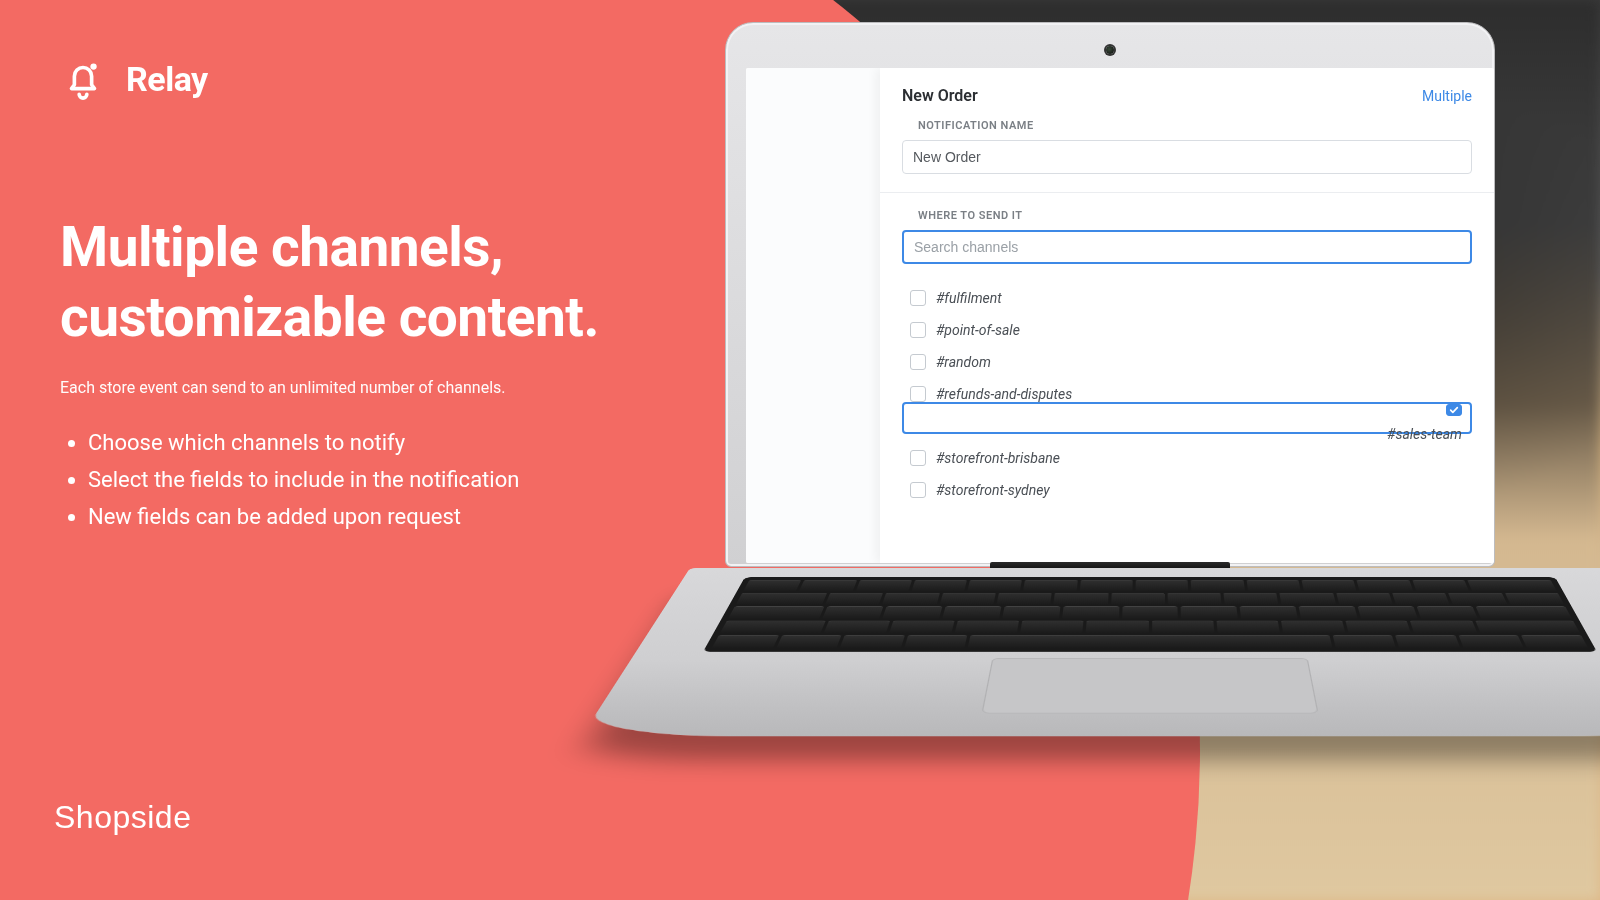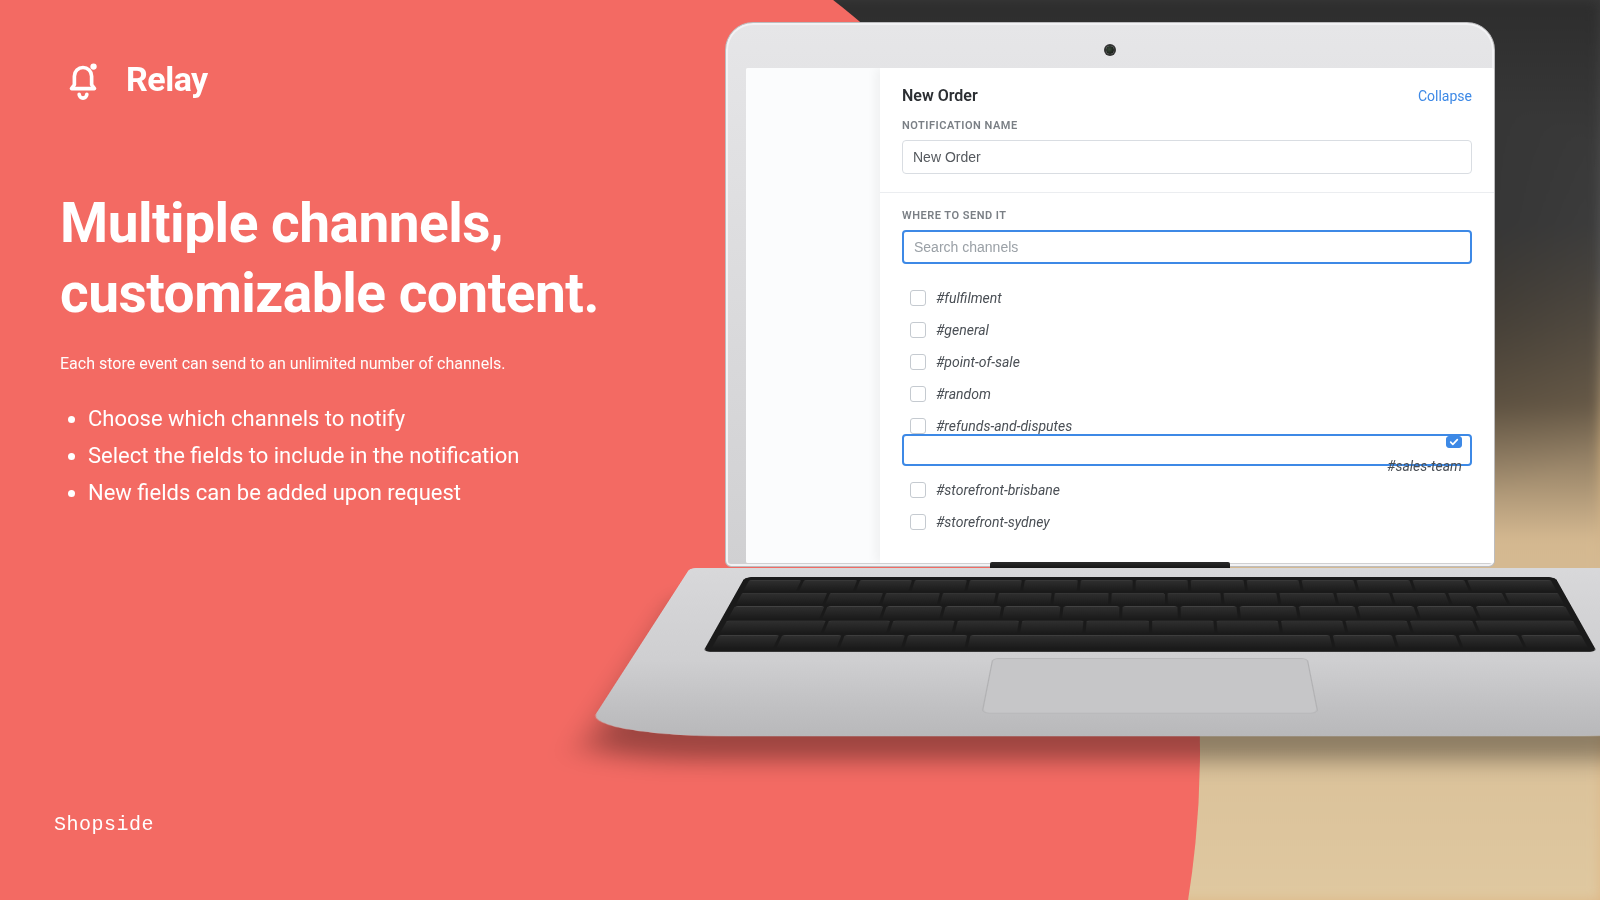--- a/index.html
+++ b/index.html
@@ -60,21 +60,21 @@
   justify-content: center;
 }
 
 .logo-text {
   font-size: 34px;
   font-weight: 700;
   letter-spacing: -0.5px;
 }
 
 .hero h1 {
-  margin-top: 86px;
+  margin-top: 110px;
   font-size: 55px;
   font-weight: 700;
   line-height: 1.28;
   letter-spacing: -0.5px;
 }
 
 .hero .sub {
   margin-top: 23px;
   font-size: 16px;
   line-height: 1.55;
@@ -91,22 +91,22 @@
 .hero ul li {
   font-size: 22px;
   line-height: 1.6;
   margin-bottom: 2px;
 }
 
 .footer-brand {
   position: absolute;
   left: 54px;
   bottom: 44px;
-  font-family: Liberation Mono, monospace;
-  font-size: 20px;
+  font-family: Liberation Sans, sans-serif;
+  font-size: 32px;
   letter-spacing: 0.5px;
 }
 
 
 .laptop {
   position: absolute;
   left: 690px;
   top: 22px;
   width: 920px;
   height: 860px;
@@ -228,20 +228,21 @@
 }
 .panel-head .title { font-weight: 600; font-size: 16px; color: #2c2f33; }
 .panel-head .collapse { color: #3d89e6; font-size: 14px; cursor: pointer; }
 
 .field-label {
   font-size: 11px;
   letter-spacing: 0.5px;
   color: #7a7f85;
   font-weight: 600;
   margin-bottom: 8px;
+  margin-left: 16px;
 }
 
 .text-input {
   width: 100%;
   height: 34px;
   border: 1px solid #d9dde2;
   border-radius: 4px;
   padding: 0 10px;
   font-size: 14px;
   color: #55595e;
@@ -350,39 +351,35 @@
     <div class="laptop-lid">
       <div class="camera"></div>
     </div>
     <div class="laptop-screen">
       <div class="screen-left"></div>
 
       <div class="panel">
         <div class="panel-inner">
           <div class="panel-head">
             <div class="title">New Order</div>
-            <div class="collapse">Collapse</div>
+            <div class="collapse">Multiple</div>
           </div>
 
           <div class="field-label">NOTIFICATION NAME</div>
           <input class="text-input" type="text" value="New Order" style="">
 
           <div class="divider"></div>
 
           <div class="field-label">WHERE TO SEND IT</div>
           <input class="search-input" type="text" placeholder="Search channels" style="">
 
           <div class="channel-list" id="channel-list">
               <div class="channel-item">
                 <span class="chk"></span>
                 <span class="channel-label">#fulfilment</span>
-              </div>
-              <div class="channel-item">
-                <span class="chk"></span>
-                <span class="channel-label">#general</span>
               </div>
               <div class="channel-item">
                 <span class="chk"></span>
                 <span class="channel-label">#point-of-sale</span>
               </div>
               <div class="channel-item">
                 <span class="chk"></span>
                 <span class="channel-label">#random</span>
               </div>
               <div class="channel-item">

